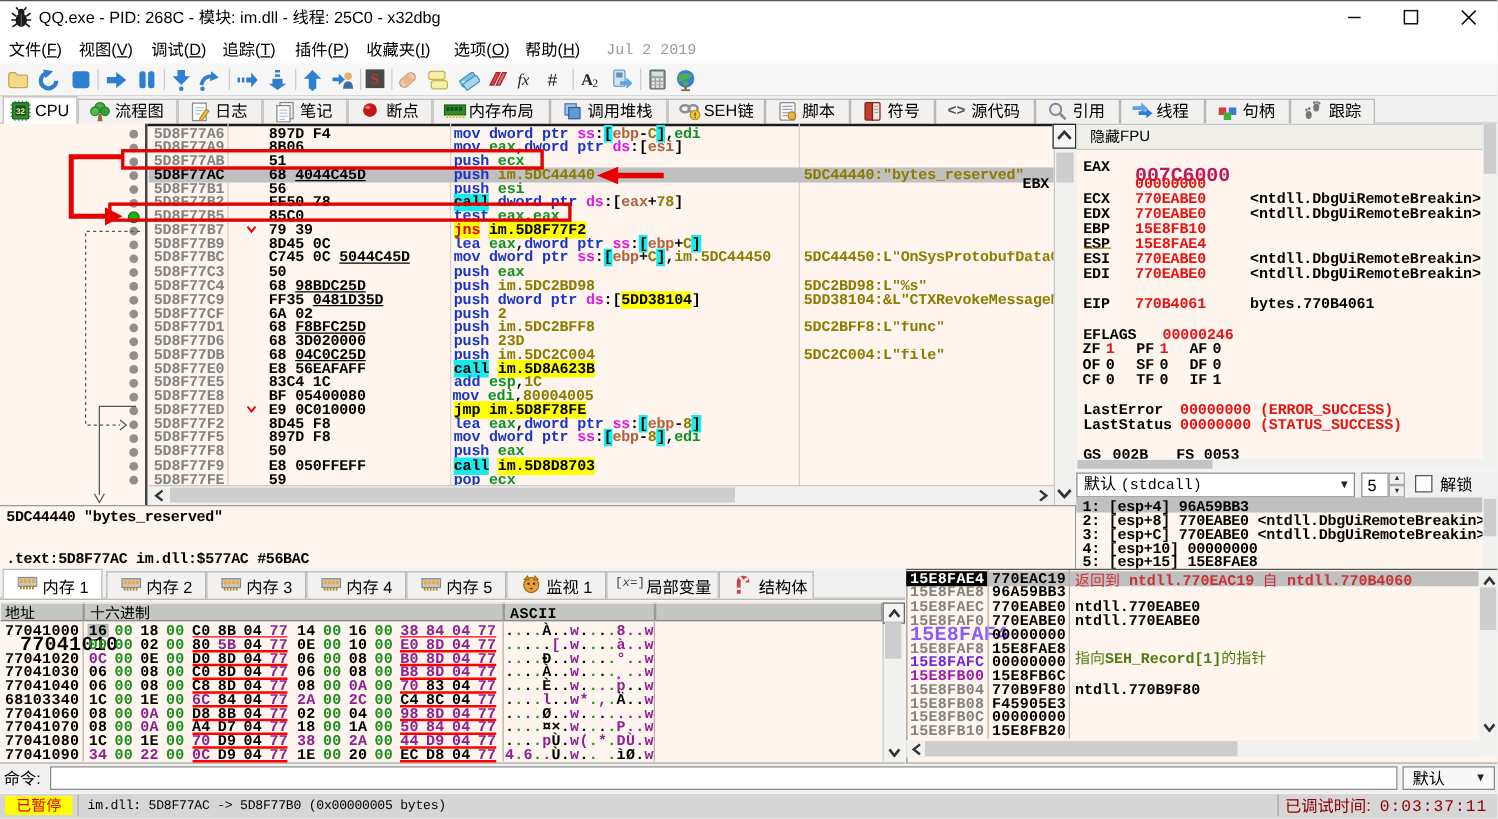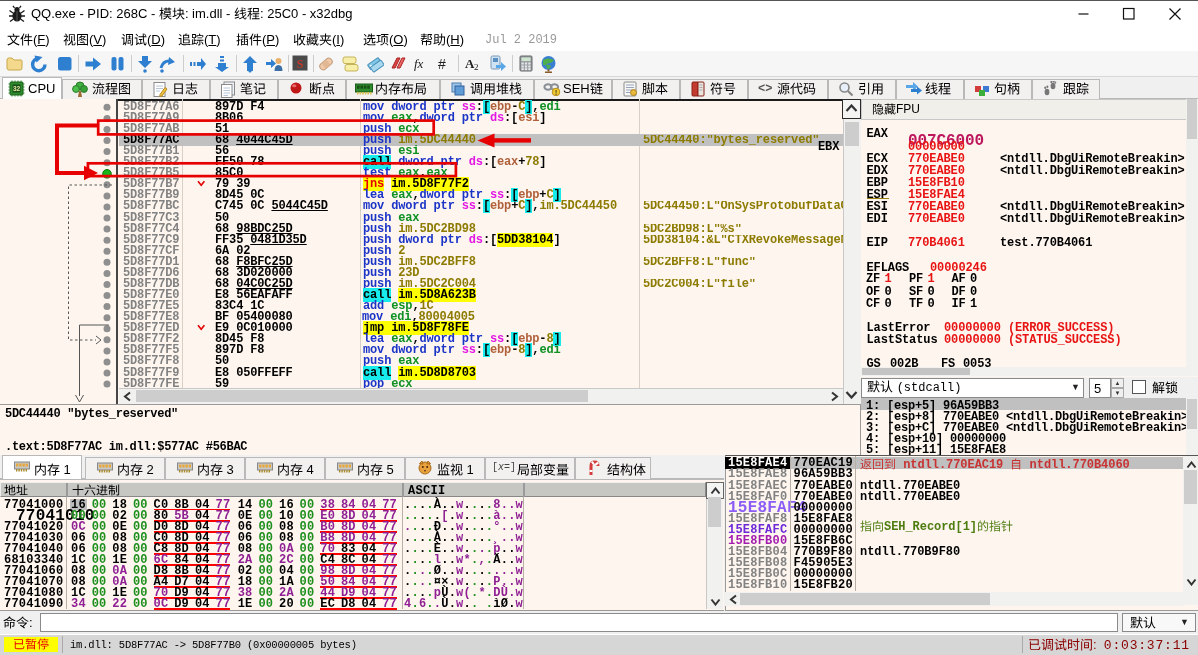--- a/index.html
+++ b/index.html
@@ -657,21 +657,21 @@
 <div class="abs" style="left:867px;top:197.7px;width:22px;height:1.6px;background:#98820a"></div>
 <div class="abs mono" style="left:908px;top:187.9px;font-size:12px;letter-spacing:-0.1px;color:#e81414">15E8FAE4</div>
 <div class="abs mono" style="left:866.5px;top:200.0px;font-size:12px;letter-spacing:-0.1px">ESI</div>
 <div class="abs mono" style="left:908px;top:200.0px;font-size:12px;letter-spacing:-0.1px;color:#e81414">770EABE0</div>
 <div class="abs mono" style="left:1000px;top:200.0px;font-size:12px;letter-spacing:-0.1px;color:#000">&lt;ntdll.DbgUiRemoteBreakin&gt;</div>
 <div class="abs mono" style="left:866.5px;top:212.1px;font-size:12px;letter-spacing:-0.1px">EDI</div>
 <div class="abs mono" style="left:908px;top:212.1px;font-size:12px;letter-spacing:-0.1px;color:#e81414">770EABE0</div>
 <div class="abs mono" style="left:1000px;top:212.1px;font-size:12px;letter-spacing:-0.1px;color:#000">&lt;ntdll.DbgUiRemoteBreakin&gt;</div>
 <div class="abs mono" style="left:866.5px;top:236.3px;font-size:12px;letter-spacing:-0.1px">EIP</div>
 <div class="abs mono" style="left:908px;top:236.3px;font-size:12px;letter-spacing:-0.1px;color:#e81414">770B4061</div>
-<div class="abs mono" style="left:1000px;top:236.3px;font-size:12px;letter-spacing:-0.1px;color:#000">test.770B4061</div>
+<div class="abs mono" style="left:1000px;top:236.3px;font-size:12px;letter-spacing:-0.1px;color:#000">bytes.770B4061</div>
 <div class="abs mono" style="left:866.5px;top:260.5px;font-size:12px;letter-spacing:-0.1px">EFLAGS</div>
 <div class="abs mono" style="left:930px;top:260.5px;font-size:12px;letter-spacing:-0.1px;color:#e81414">00000246</div>
 <div class="abs mono" style="left:866px;top:272.4px;font-size:12px;letter-spacing:-0.1px">ZF</div>
 <div class="abs mono" style="left:884.6px;top:272.4px;font-size:12px;letter-spacing:-0.1px;color:#e81414">1</div>
 <div class="abs mono" style="left:909px;top:272.4px;font-size:12px;letter-spacing:-0.1px">PF</div>
 <div class="abs mono" style="left:927.6px;top:272.4px;font-size:12px;letter-spacing:-0.1px;color:#e81414">1</div>
 <div class="abs mono" style="left:951.5px;top:272.4px;font-size:12px;letter-spacing:-0.1px">AF</div>
 <div class="abs mono" style="left:970.1px;top:272.4px;font-size:12px;letter-spacing:-0.1px;color:#000">0</div>
 <div class="abs mono" style="left:866px;top:284.5px;font-size:12px;letter-spacing:-0.1px">OF</div>
 <div class="abs mono" style="left:884.6px;top:284.5px;font-size:12px;letter-spacing:-0.1px;color:#000">0</div>
@@ -708,25 +708,25 @@
 <div class="abs" style="left:1089px;top:377.5px;width:22px;height:20px;background:#fff;border:1px solid #8a8a8a;font-size:13px;padding:2px 0 0 4px">5</div>
 <div class="abs" style="left:1111px;top:377.5px;width:13px;height:10px;background:#f0f0f0;border:1px solid #aaa;font-size:6px;text-align:center;line-height:8px;color:#333">▲</div>
 <div class="abs" style="left:1111px;top:387.5px;width:13px;height:10px;background:#f0f0f0;border:1px solid #aaa;font-size:6px;text-align:center;line-height:8px;color:#333">▼</div>
 <div class="abs" style="left:1132px;top:380px;width:14px;height:14px;background:#fff;border:1.5px solid #555"></div>
 <div class="abs" style="left:1152px;top:380px;font-size:13px;color:#000"><svg class="k" style="width:13px;height:13px" viewBox="0 0 1000 1000">
       <use href="#u89E3"></use>
     </svg><svg class="k" style="width:13px;height:13px" viewBox="0 0 1000 1000">
       <use href="#u9501"></use>
     </svg></div>
 <div class="abs" style="left:861px;top:398.2px;width:325px;height:11.5px;background:#c0c0c0"></div>
-<div class="abs mono" style="left:866px;top:399.2px;font-size:12px;letter-spacing:-0.2px">1: [esp+5] 96A59BB3</div>
+<div class="abs mono" style="left:866px;top:399.2px;font-size:12px;letter-spacing:-0.2px">1: [esp+4] 96A59BB3</div>
 <div class="abs mono" style="left:866px;top:410.3px;font-size:12px;letter-spacing:-0.2px">2: [esp+8] 770EABE0 &lt;ntdll.DbgUiRemoteBreakin&gt;</div>
 <div class="abs mono" style="left:866px;top:421.3px;font-size:12px;letter-spacing:-0.2px">3: [esp+C] 770EABE0 &lt;ntdll.DbgUiRemoteBreakin&gt;</div>
 <div class="abs mono" style="left:866px;top:432.4px;font-size:12px;letter-spacing:-0.2px">4: [esp+10] 00000000</div>
-<div class="abs mono" style="left:866px;top:443.4px;font-size:12px;letter-spacing:-0.2px">5: [esp+11] 15E8FAE8</div>
+<div class="abs mono" style="left:866px;top:443.4px;font-size:12px;letter-spacing:-0.2px">5: [esp+15] 15E8FAE8</div>
 <div class="abs sb" style="left:1186px;top:398px;width:12px;height:57px"></div>
 <div class="thumb" style="left:1187px;top:399px;width:10px;height:30px"></div>
 <div class="abs" style="left:0;top:455px;width:724px;height:24px;background:#f0f0f0;border-bottom:1px solid #b9b9b9"></div>
 <div class="taba" style="left:2px;width:80px;top:455px;height:24px"></div>
 <svg class="abs" style="left:14px;top:460px" width="16" height="13" viewBox="0 0 16 13">
     <rect x="0.5" y="2" width="15" height="7" fill="#c8c8c8" stroke="#888"></rect>
     <g fill="#e8a83c">
       <rect x="2" y="3.5" width="2.4" height="3"></rect>
       <rect x="5.2" y="3.5" width="2.4" height="3"></rect>
       <rect x="8.4" y="3.5" width="2.4" height="3"></rect>

